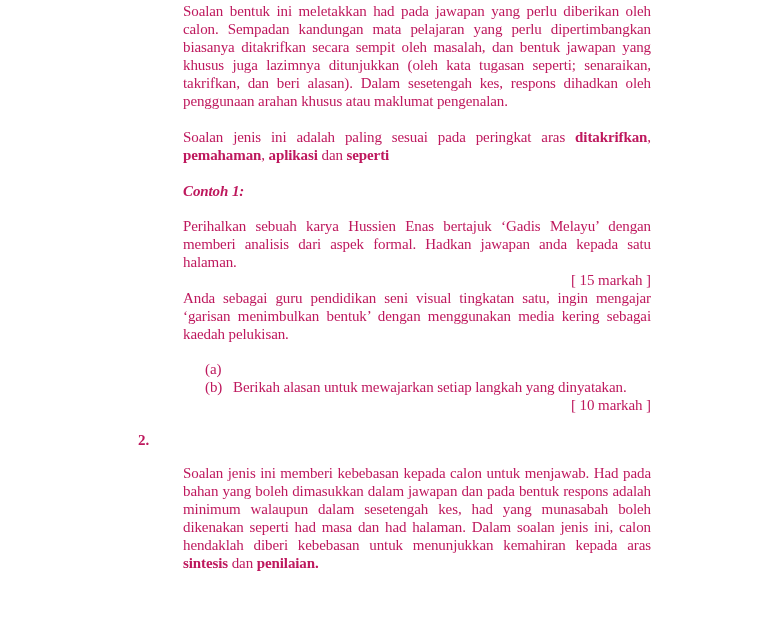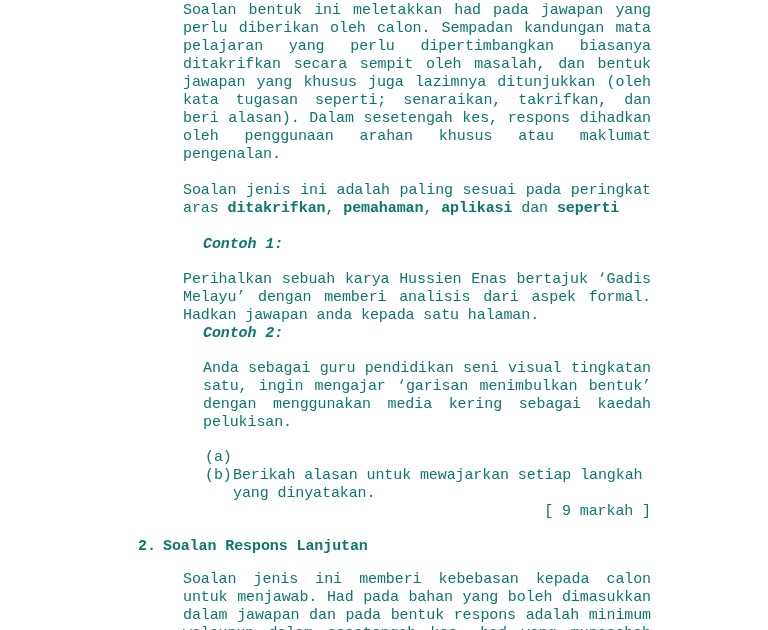--- a/index.html
+++ b/index.html
@@ -5,36 +5,35 @@
   * { margin: 0; padding: 0; box-sizing: border-box; }
   html, body {
     width: 768px; height: 630px;
     background: #ffffff;
     font-family: "Liberation Serif", serif;
   }
   .page {
     position: relative;
     width: 768px; height: 630px;
     background: #ffffff;
-    color: #0f766e;
+    color: #be185d;
     overflow: hidden;
-    font-family: Liberation Mono, monospace;
   }
   .content {
     position: absolute;
     left: 183px; top: 2px;
     width: 468px;
     font-size: 15px;
     line-height: 18px;
     letter-spacing: -0.1px;
   }
   .block { margin: 0; }
   .justify { text-align: justify; }
   .mb18 { margin-bottom: 18px; }
-  .mb17 { margin-bottom: 17px; margin-left: 20px; }
+  .mb17 { margin-bottom: 17px; }
   .mb15 { margin-bottom: 15px; }
   .marks { text-align: right; }
   .contoh { font-weight: bold; font-style: italic; }
   .b { font-weight: bold; }
   .list-item { display: flex; padding-left: 22px; }
   .list-label { width: 28px; flex: none; }
   .list-text { flex: 1; }
   .section-heading { display: flex; font-weight: bold; margin-left: -45px; }
   .section-number { width: 25px; flex: none; }
 </style>
@@ -45,36 +44,35 @@
   <div class="content">
 
     <p class="block justify mb18">Soalan bentuk ini meletakkan had pada jawapan yang perlu diberikan oleh calon. Sempadan kandungan mata pelajaran yang perlu dipertimbangkan biasanya ditakrifkan secara sempit oleh masalah, dan bentuk jawapan yang khusus juga lazimnya ditunjukkan (oleh kata tugasan seperti; senaraikan, takrifkan, dan beri alasan). Dalam sesetengah kes, respons dihadkan oleh penggunaan arahan khusus atau maklumat pengenalan.</p>
 
     <p class="block justify mb18"><span>Soalan jenis ini adalah paling sesuai pada peringkat aras </span><span class="b">ditakrifkan</span><span>, </span><span class="b">pemahaman</span><span>, </span><span class="b">aplikasi</span><span> dan </span><span class="b">seperti</span></p>
 
     <p class="block contoh mb17">Contoh 1:</p>
 
     <p class="block justify">Perihalkan sebuah karya Hussien Enas bertajuk ‘Gadis Melayu’ dengan memberi analisis dari aspek formal. Hadkan jawapan anda kepada satu halaman.</p>
 
+    <p class="block marks">[ 15 markah ]</p>
 
-    <p class="block contoh mb17">Contoh 2:</p>
 
     <p class="block justify mb17">Anda sebagai guru pendidikan seni visual tingkatan satu, ingin mengajar ‘garisan menimbulkan bentuk’ dengan menggunakan media kering sebagai kaedah pelukisan.</p>
 
     <div class="list-item">
       <span class="list-label">(a)</span>
     </div>
 
     <div class="list-item">
       <span class="list-label">(b)</span>
       <span class="list-text">Berikah alasan untuk mewajarkan setiap langkah yang dinyatakan.</span>
     </div>
-    <p class="block marks mb17">[ 9 markah ]</p>
+    <p class="block marks mb17">[ 10 markah ]</p>
 
     <div class="section-heading mb15">
       <span class="section-number">2.</span>
-      <span>Soalan Respons Lanjutan</span>
     </div>
 
     <p class="block justify"><span>Soalan jenis ini memberi kebebasan kepada calon untuk menjawab. Had pada bahan yang boleh dimasukkan dalam jawapan dan pada bentuk respons adalah minimum walaupun dalam sesetengah kes, had yang munasabah boleh dikenakan seperti had masa dan had halaman. Dalam soalan jenis ini, calon hendaklah diberi kebebasan untuk menunjukkan kemahiran kepada aras </span><span class="b">sintesis</span><span> dan </span><span class="b">penilaian.</span></p>
 
   </div>
 </div>
 
 </body></html>

